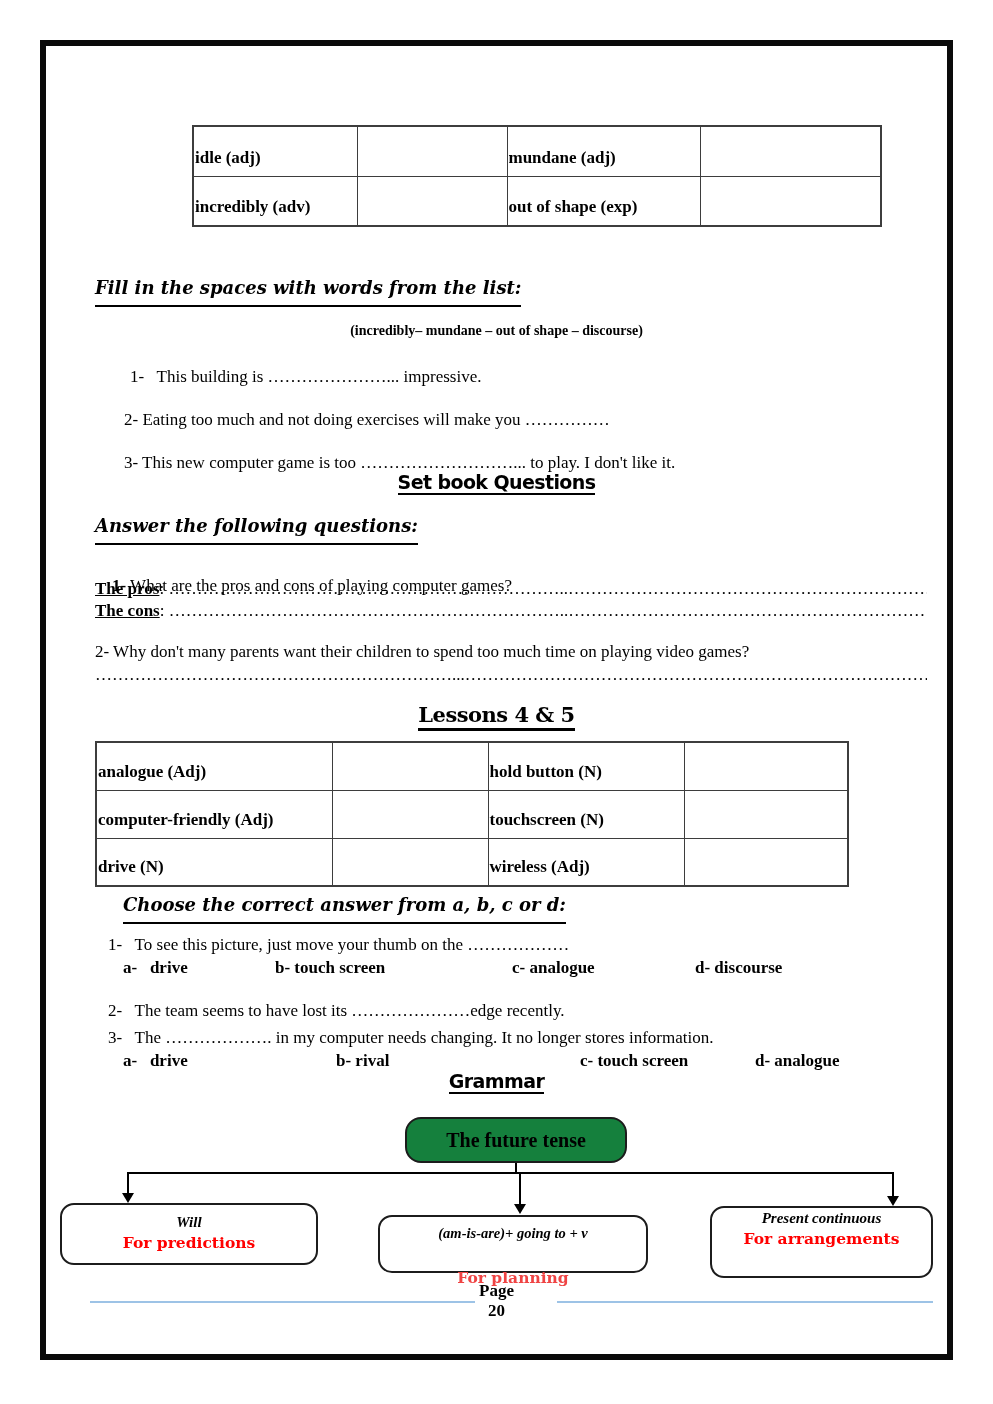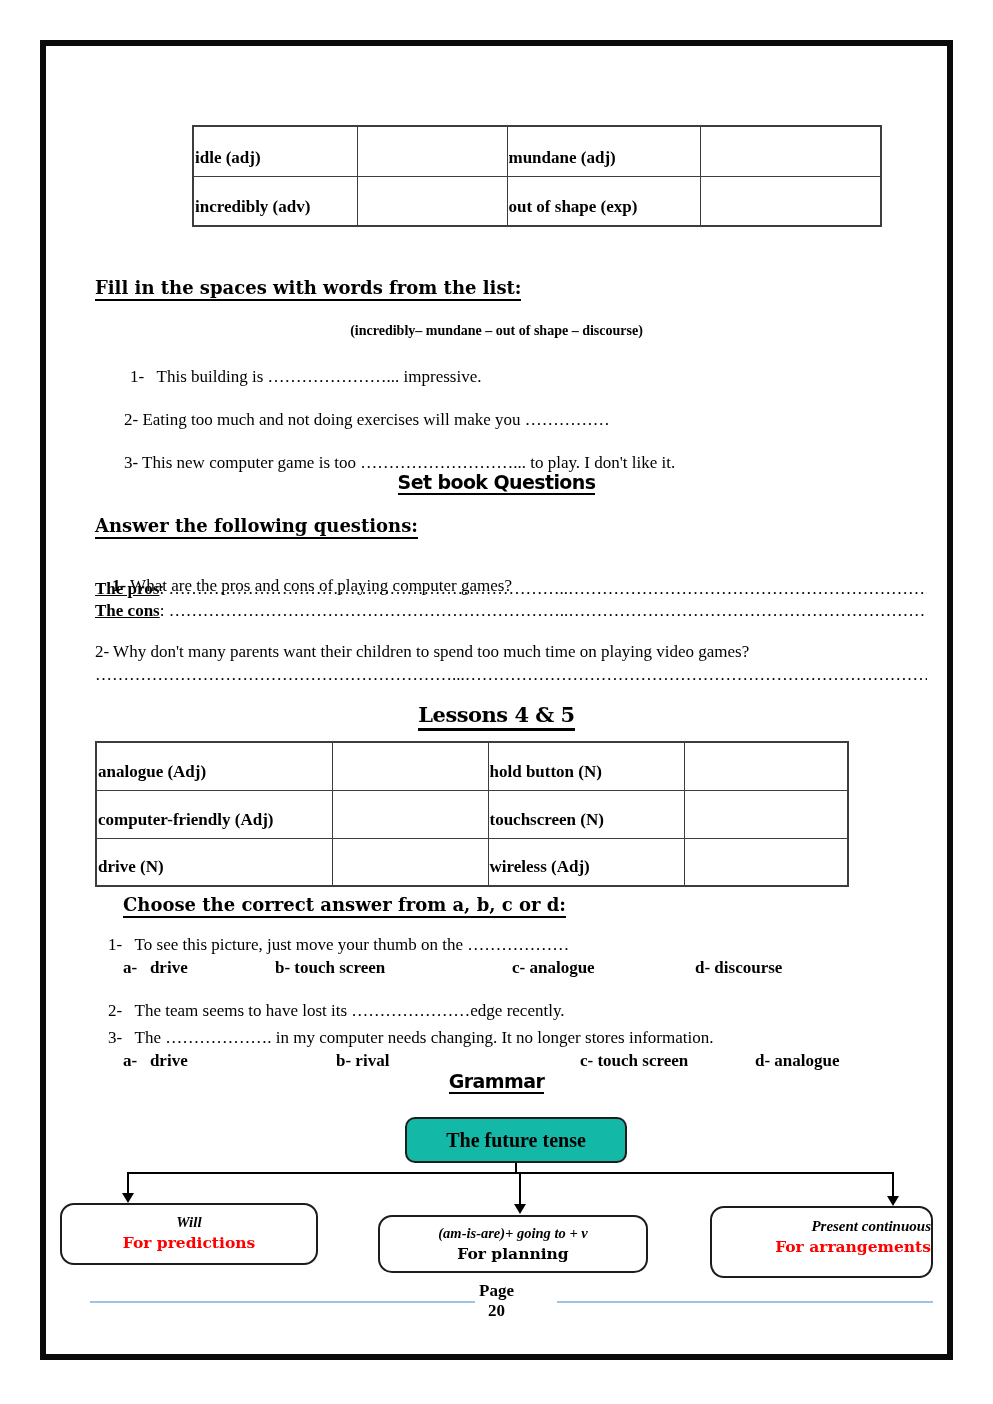--- a/index.html
+++ b/index.html
@@ -9,21 +9,21 @@
          border:6px solid #0a0a0a;box-sizing:border-box;background:#fff;}
   .abs{position:absolute;}
   .center{position:absolute;left:0;width:100%;text-align:center;}
 
   
   .h-display{font-family:"DejaVu Serif", serif;font-weight:bold;font-size:21px;letter-spacing:-0.5px;}
   .h-display span{border-bottom:3px solid #000;padding-bottom:1px;}
   .h-round{font-family:"DejaVu Sans", sans-serif;font-weight:bold;font-size:19px;letter-spacing:-0.6px;}
   .h-round span{border-bottom:2.5px solid #000;padding-bottom:0px;}
   .h-slab{font-family:"DejaVu Serif", serif;font-weight:bold;font-size:18px;}
-  .h-slab span{border-bottom:2.5px solid #000;padding-bottom:1px;}
+  .h-slab span{border-bottom:2.5px solid #000;padding-bottom:7px;font-style:italic;}
 
   .body-txt{font-size:17px;white-space:pre-wrap;}
   .bold{font-weight:bold;}
 
   
   table.vocab{border-collapse:collapse;table-layout:fixed;}
   table.vocab td{border:1.5px solid #3d3d3d;vertical-align:bottom;
                  font-weight:bold;font-size:17px;padding:0 0 8px 1px;}
   table.vocab{border:2px solid #3d3d3d;}
 
@@ -33,21 +33,21 @@
   .answer-line .dots{flex:1 1 auto;overflow:hidden;white-space:nowrap;}
 
   .opt{position:absolute;top:0;font-weight:bold;font-size:17px;white-space:pre;}
 
   
   .gbox{position:absolute;border:2.5px solid #1c1c1c;border-radius:14px;background:#fff;
         display:flex;flex-direction:column;align-items:center;justify-content:flex-start;
         box-sizing:border-box;}
   .gbox .l1{font-weight:bold;font-style:italic;font-size:15px;line-height:20px;}
   .gbox .l2{font-family:"DejaVu Serif", serif;font-weight:bold;font-size:15.5px;line-height:21px;}
-  .root-box{position:absolute;border:2px solid #1c1c1c;border-radius:10px;background:#14b8a6;
+  .root-box{position:absolute;border:2px solid #1c1c1c;border-radius:16px;background:#15803d;
             display:flex;align-items:center;justify-content:center;
             font-weight:bold;font-size:20px;box-sizing:border-box;}
   .cline{position:absolute;background:#000;}
   .arrowhead{position:absolute;width:0;height:0;border-left:6.5px solid transparent;
              border-right:6.5px solid transparent;border-top:10px solid #000;}
 
   .footer-line{position:absolute;height:2px;}
 </style>
 </head>
 <body>
@@ -182,23 +182,23 @@
   <div class="arrowhead" style="left:121.5px;top:1193px;"></div>
   <div class="arrowhead" style="left:513.5px;top:1204px;"></div>
   <div class="arrowhead" style="left:886.5px;top:1196px;"></div>
 
   <div class="gbox" style="left:60px;top:1203px;width:258px;height:62px;padding-top:7px;">
     <div class="l1">Will</div>
     <div class="l2" style="color: rgb(255, 0, 0);">For predictions</div>
   </div>
   <div class="gbox" style="left:378px;top:1215px;width:270px;height:58px;padding-top:6px;">
     <div class="l1" style="font-size:14.5px;">(am-is-are)+ going to  + v</div>
-    <div class="l2" style="color: #000000;">For planning</div>
-  </div>
-  <div class="gbox" style="left:710px;top:1206px;width:223px;height:72px;padding-top:8px;align-items:flex-end;">
+    <div class="l2" style="color: #ef4444; margin-top: 24px;">For planning</div>
+  </div>
+  <div class="gbox" style="left:710px;top:1206px;width:223px;height:72px;">
     <div class="l1">Present continuous</div>
     <div class="l2" style="color: rgb(255, 0, 0);">For arrangements</div>
   </div>
 
   <div class="footer-line" style="left: 90px; top: 1301px; width: 385px; background: rgb(157, 195, 230);"></div>
   <div class="footer-line" style="left: 557px; top: 1301px; width: 376px; background: rgb(157, 195, 230);"></div>
   <div class="center bold" style="top:1281px;font-size:17px;">Page</div>
   <div class="center bold" style="top:1301px;font-size:17px;">20</div>
 </div>
 

